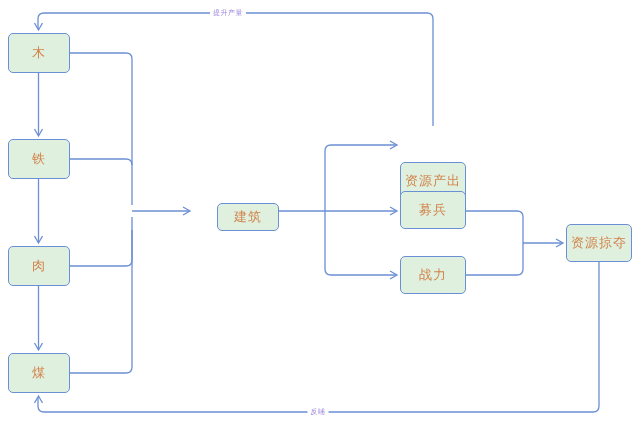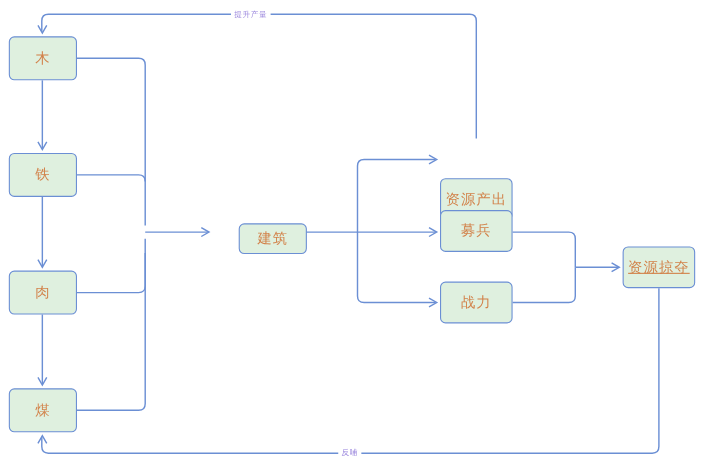--- a/index.html
+++ b/index.html
@@ -178,21 +178,21 @@
   </div>
 
   <div class="node" style="left:400px; top:256px; width:66px; height:38px;">
     <span>战力</span>
   </div>
 
   <div class="node" style="left:400px; top:191px; width:66px; height:38px;">
     <span>募兵</span>
   </div>
 
-  <div class="node" style="left:566px; top:224px; width:66px; height:38px;text-decoration:underline;">
+  <div class="node" style="left:566px; top:224px; width:66px; height:38px;">
     <span>资源掠夺</span>
   </div>
 
   <div class="edge-label" style="left:228px; top:13px;">提升产量</div>
 
   <div class="edge-label" style="left:318px; top:412px;">反哺</div>
 
 </div>
 
 </body></html>

